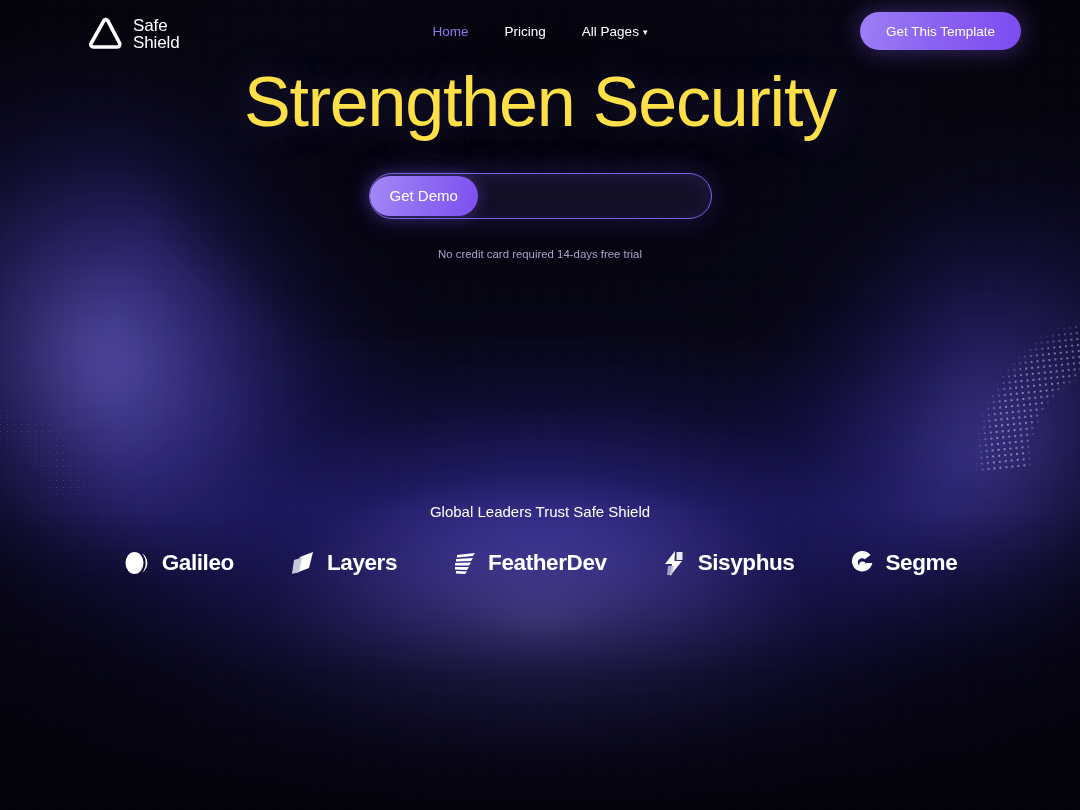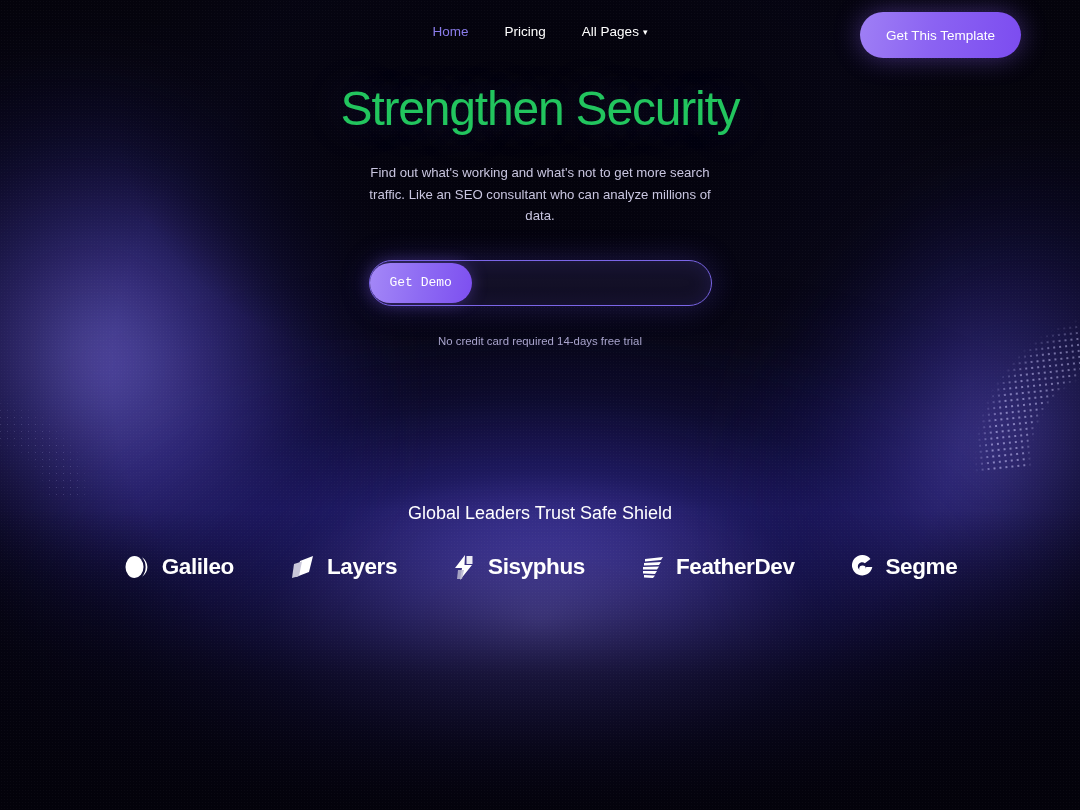--- a/index.html
+++ b/index.html
@@ -106,33 +106,33 @@
   .logo-text { display:flex; flex-direction:column; line-height:1.03; }
   .logo-text span { color:#ffffff; font-size:17px; letter-spacing:-0.1px; }
 
   .nav { position:absolute; left:0; right:0; top:24px; display:flex; justify-content:center; gap:36px; }
   .nav a { font-size:13.5px; color:#ffffff; text-decoration:none; cursor:pointer; }
   .nav a.active { color:#8a7ceb; }
   .nav .caret { font-size:9px; margin-left:4px; position:relative; top:-1px; }
 
   .cta-top {
     position:absolute; right:59px; top:12px;
-    height:46px; padding:16px 26px;
+    height:38px; padding:16px 26px;
     display:flex; align-items:center; justify-content:center;
     border-radius:40px;
     background:linear-gradient(100deg, #9f7ff5 0%, #8b63f2 45%, #7c4cf0 100%);
     color:#ffffff; font-size:13.5px; border:none; cursor:pointer;
     box-shadow:0 0 26px rgba(130,90,240,0.45);
   }
 
   
   .hero { position:absolute; left:0; top:0; width:100%; z-index:10; text-align:center; }
   .hero h1 {
-    margin-top:84px;
-    font-size:48px; font-weight:400; color:#22c55e;
+    margin-top:66px;
+    font-size:70px; font-weight:400; color:#fde047;
     letter-spacing:-1.2px; line-height:1.05;
     text-shadow:0 0 44px rgba(150,140,255,0.28);
   }
   .hero p.sub {
     margin:28px auto 0;
     width:360px;
     font-size:13.2px; line-height:1.62; color:#c9c6e0; font-weight:400;
   }
 
   .form-wrap {
@@ -149,29 +149,29 @@
   .form-wrap input {
     flex:1; height:40px; margin-left:20px;
     background:transparent; border:none; outline:none;
     color:#ffffff; font-size:12.8px; font-family:"Liberation Sans", sans-serif;
   }
   .form-wrap input::placeholder { color:#9b97b5; }
   .btn-demo {
     height:40px; padding:0 20px; flex:none;
     border-radius:40px; border:none; cursor:pointer;
     background:linear-gradient(100deg, #a488f7 0%, #8e6bf3 50%, #7d4ff0 100%);
-    color:#ffffff; font-size:13px;
-    font-family:Liberation Mono, monospace;
+    color:#ffffff; font-size:15px;
+    font-family:Liberation Sans, sans-serif;
     box-shadow:0 0 16px rgba(130,95,240,0.4);
   }
   .trial { margin-top:29px; font-size:11.4px; color:#a9a4cd; }
 
   
   .trust { position:absolute; left:0; top:503px; width:100%; text-align:center; z-index:10; }
-  .trust-title { font-size:18px; color:#ffffff; }
+  .trust-title { font-size:15px; color:#ffffff; }
   .logo-row {
     margin-top:28px;
     display:flex; align-items:center; justify-content:center; gap:54px;
   }
   .brand { display:flex; align-items:center; gap:9px; cursor:pointer; }
   .brand-name { color:#ffffff; font-size:22.5px; font-weight:bold; letter-spacing:-0.4px; }
   .brand svg { display:block; flex:none; }
 </style>
 </head>
 <body>
@@ -185,33 +185,42 @@
     <div class="glow-top-dark"></div>
     <div class="dots-arc"></div>
     <div class="dots-arc2"></div>
     <div class="vignette-sides"></div>
     <div class="vignette-bottom"></div>
     <div class="noise"></div>
   </div>
 
   <div class="header">
 
+    <div class="logo">
+      <svg class="logo-mark" viewBox="0 0 40 40">
+        <path d="M20.2 6.2 C21.4 5.2 23.1 5.5 23.9 6.9 L35.6 29.2 C36.5 30.9 35.3 33 33.4 33 L9.2 33 C7.1 33 6 30.6 7.3 29 Z" fill="none" stroke="#ffffff" stroke-width="3.6" stroke-linejoin="round"></path>
+        <path d="M11.5 31.6 L31.6 18.0" stroke="#ffffff" stroke-width="3.0" stroke-linecap="round" opacity="0"></path>
+      </svg>
+      <span class="logo-text">
+        <span>Safe</span>
+        <span>Shield</span>
+      </span>
+    </div>
 
     <nav class="nav">
       <a class="active" href="#"><span>Home</span></a>
       <a href="#"><span>Pricing</span></a>
       <a href="#"><span>All Pages</span><span class="caret">▾</span></a>
     </nav>
 
     <button class="cta-top">Get This Template</button>
   </div>
 
   <div class="hero">
     <h1>Strengthen Security</h1>
-    <p class="sub">Find out what's working and what's not to get more search traffic. Like an SEO consultant who can analyze millions of data.</p>
 
     <div class="form-wrap">
       <button class="btn-demo">Get Demo</button>
     </div>
 
     <div class="trial">No credit card required 14-days free trial</div>
   </div>
 
   <div class="trust">
     <div class="trust-title">Global Leaders Trust Safe Shield</div>
@@ -225,43 +234,43 @@
         </svg>
         <span class="brand-name">Galileo</span>
       </div>
 
       <div class="brand">
         <svg width="30" height="30" viewBox="0 0 30 30">
           <path d="M12 9 L25 4 L21 20 L8 25 Z" fill="#ffffff"></path>
           <path d="M6 12 L14 9.5 L11 24 L4 26 Z" fill="#c9c7da"></path>
         </svg>
         <span class="brand-name">Layers</span>
-      </div>
-
-      <div class="brand">
-        <svg width="28" height="30" viewBox="0 0 28 30">
-          <path d="M14 3 L4 16 L11 16 L9 28 L21 13 L13.5 13 Z" fill="#ffffff"></path>
-          <path d="M15.5 4 L21.5 4 L21.5 12 L15.5 12 Z" fill="#ffffff" opacity="0.9"></path>
-          <path d="M7 18 L13 18 L11 27 L6 27 Z" fill="#b9b6cf" opacity="0.85"></path>
-        </svg>
-        <span class="brand-name">Sisyphus</span>
       </div>
 
       <div class="brand">
         <svg width="28" height="30" viewBox="0 0 28 30">
           <path d="M6 7 L24 5 L22 8 L6 9.5 Z" fill="#ffffff"></path>
           <path d="M5 11 L22 10 L20 13 L5 13.5 Z" fill="#ffffff"></path>
           <path d="M4 15 L20 14.5 L18 17.5 L4 17.5 Z" fill="#ffffff"></path>
           <path d="M4 19 L18 19 L16 22 L4 21.5 Z" fill="#ffffff"></path>
           <path d="M5 23 L16 23.5 L14 26 L5 25.5 Z" fill="#ffffff"></path>
         </svg>
         <span class="brand-name">FeatherDev</span>
       </div>
 
       <div class="brand">
+        <svg width="28" height="30" viewBox="0 0 28 30">
+          <path d="M14 3 L4 16 L11 16 L9 28 L21 13 L13.5 13 Z" fill="#ffffff"></path>
+          <path d="M15.5 4 L21.5 4 L21.5 12 L15.5 12 Z" fill="#ffffff" opacity="0.9"></path>
+          <path d="M7 18 L13 18 L11 27 L6 27 Z" fill="#b9b6cf" opacity="0.85"></path>
+        </svg>
+        <span class="brand-name">Sisyphus</span>
+      </div>
+
+      <div class="brand">
         <svg width="28" height="30" viewBox="0 0 30 30">
           <path d="M23 6.5 A11 11 0 1 0 25 15 L18.5 15 A4.5 4.5 0 1 1 17 11 Z" fill="#ffffff"></path>
           <circle cx="14.5" cy="17" r="3.6" fill="#ffffff"></circle>
         </svg>
         <span class="brand-name">Segme</span>
       </div>
 
     </div>
   </div>
 

